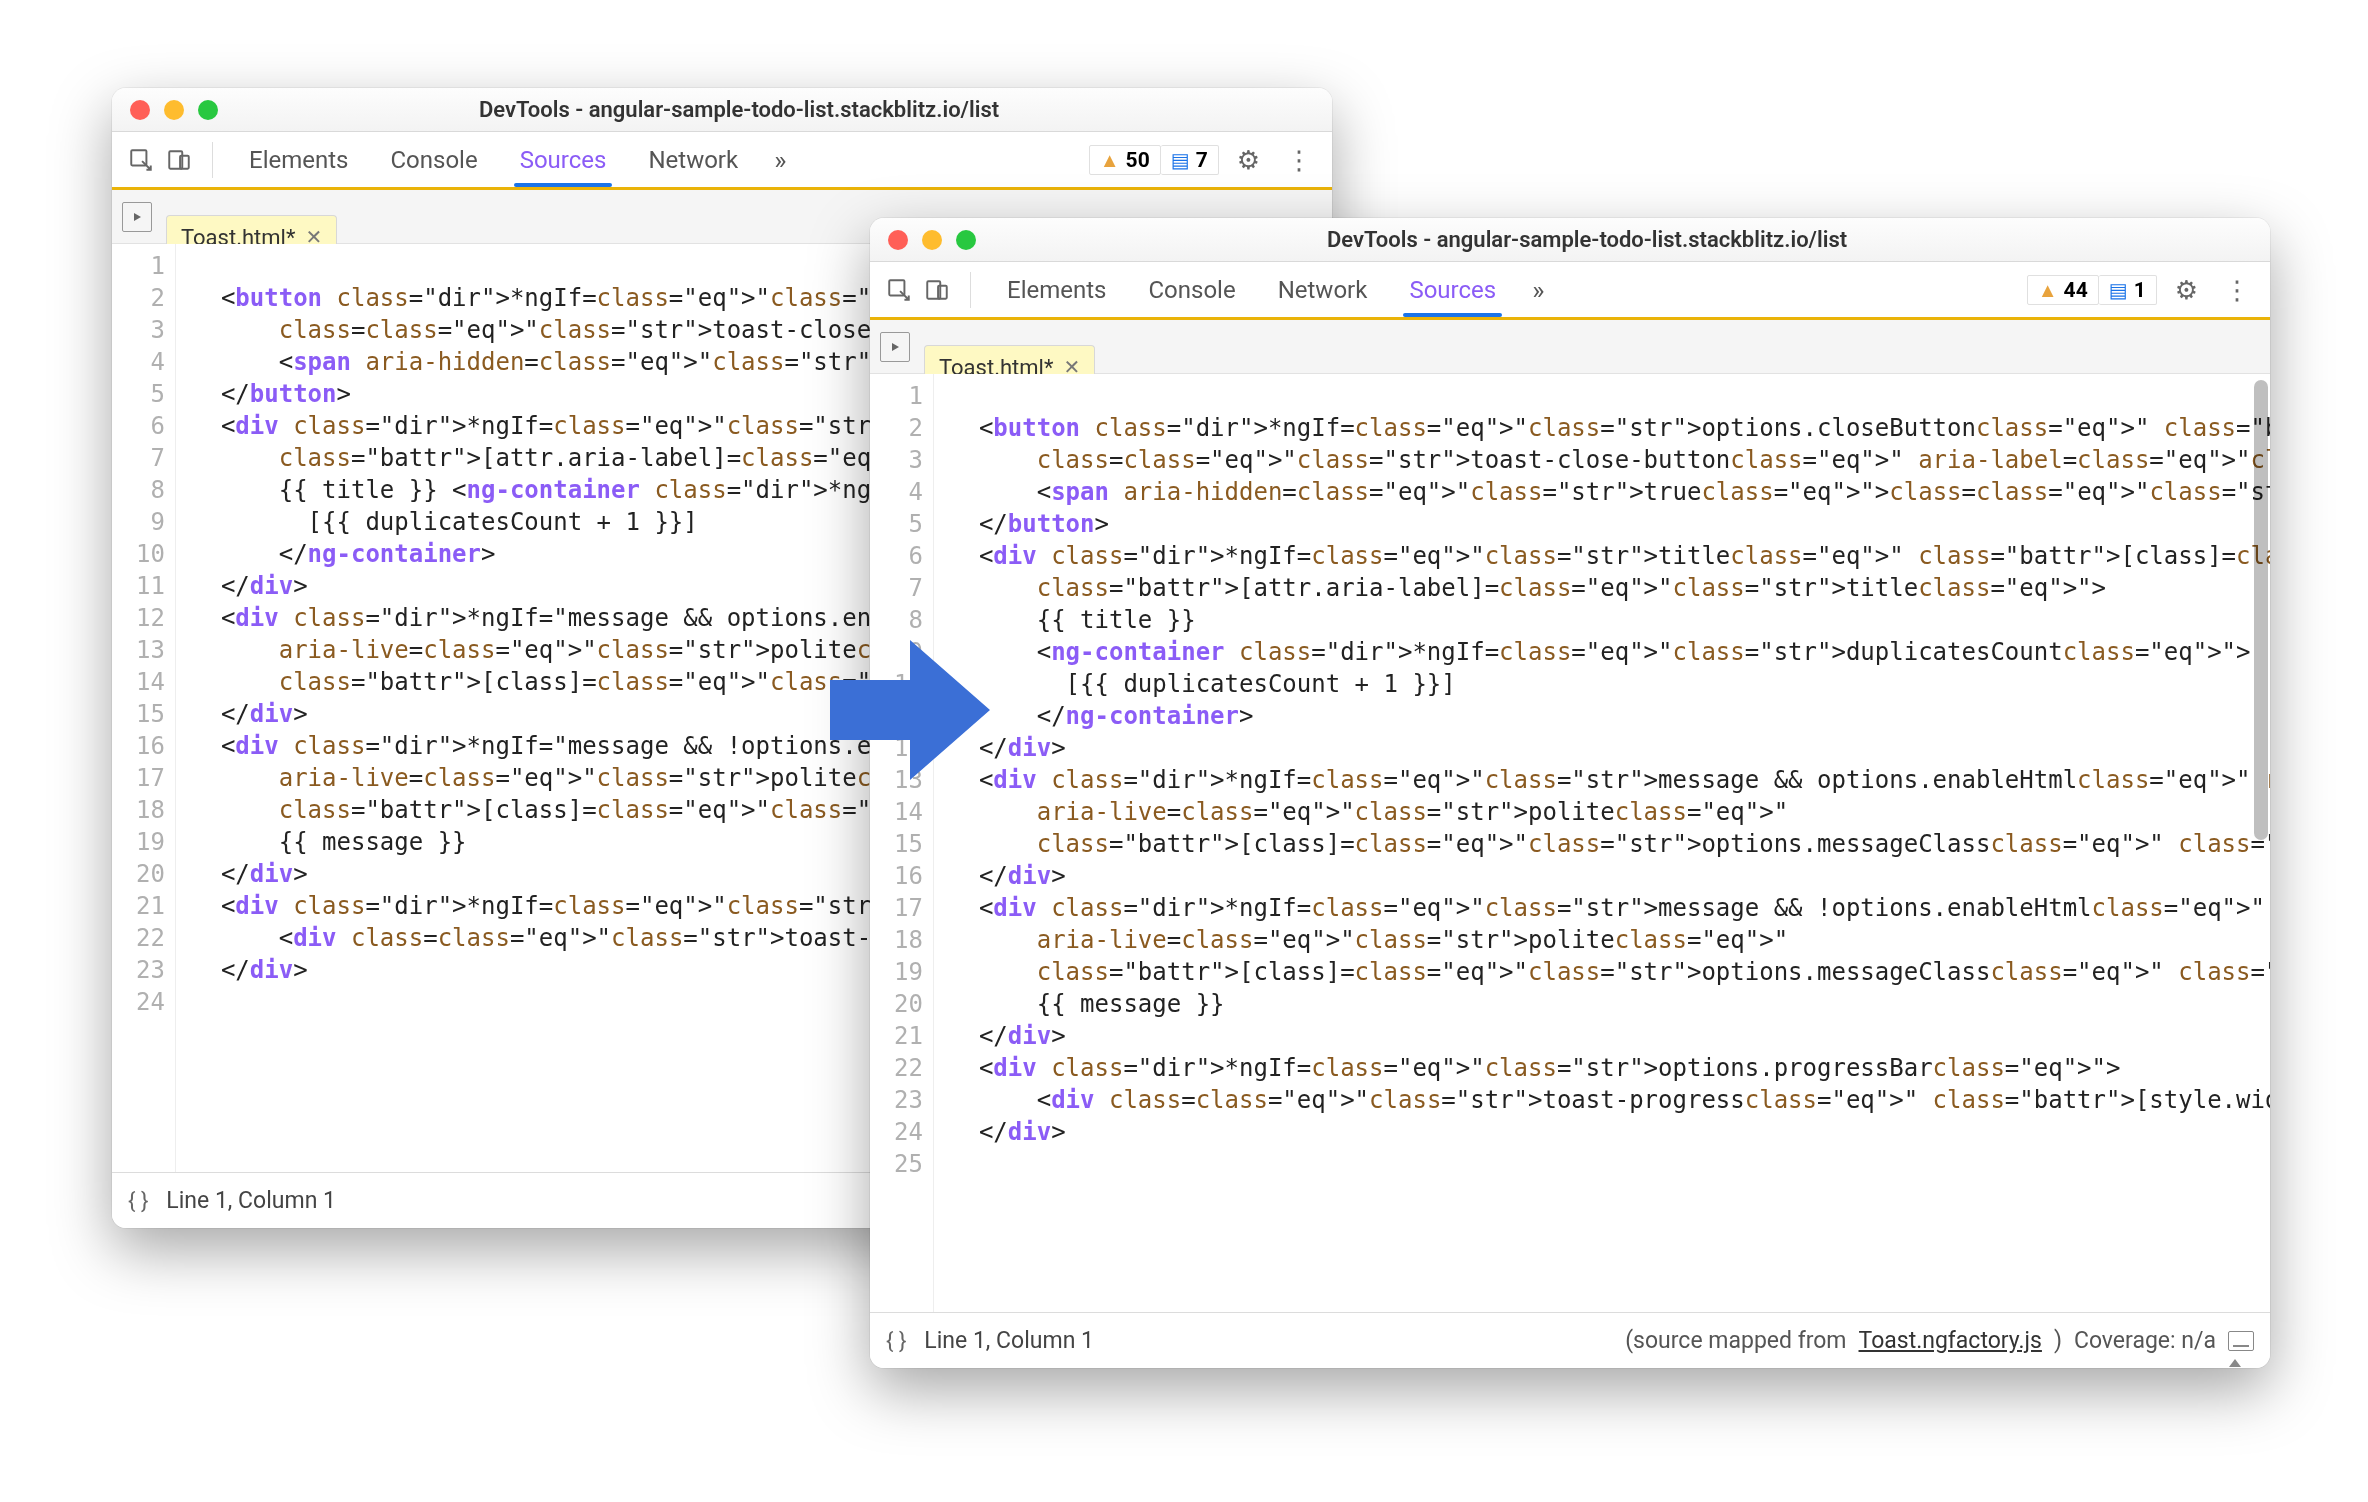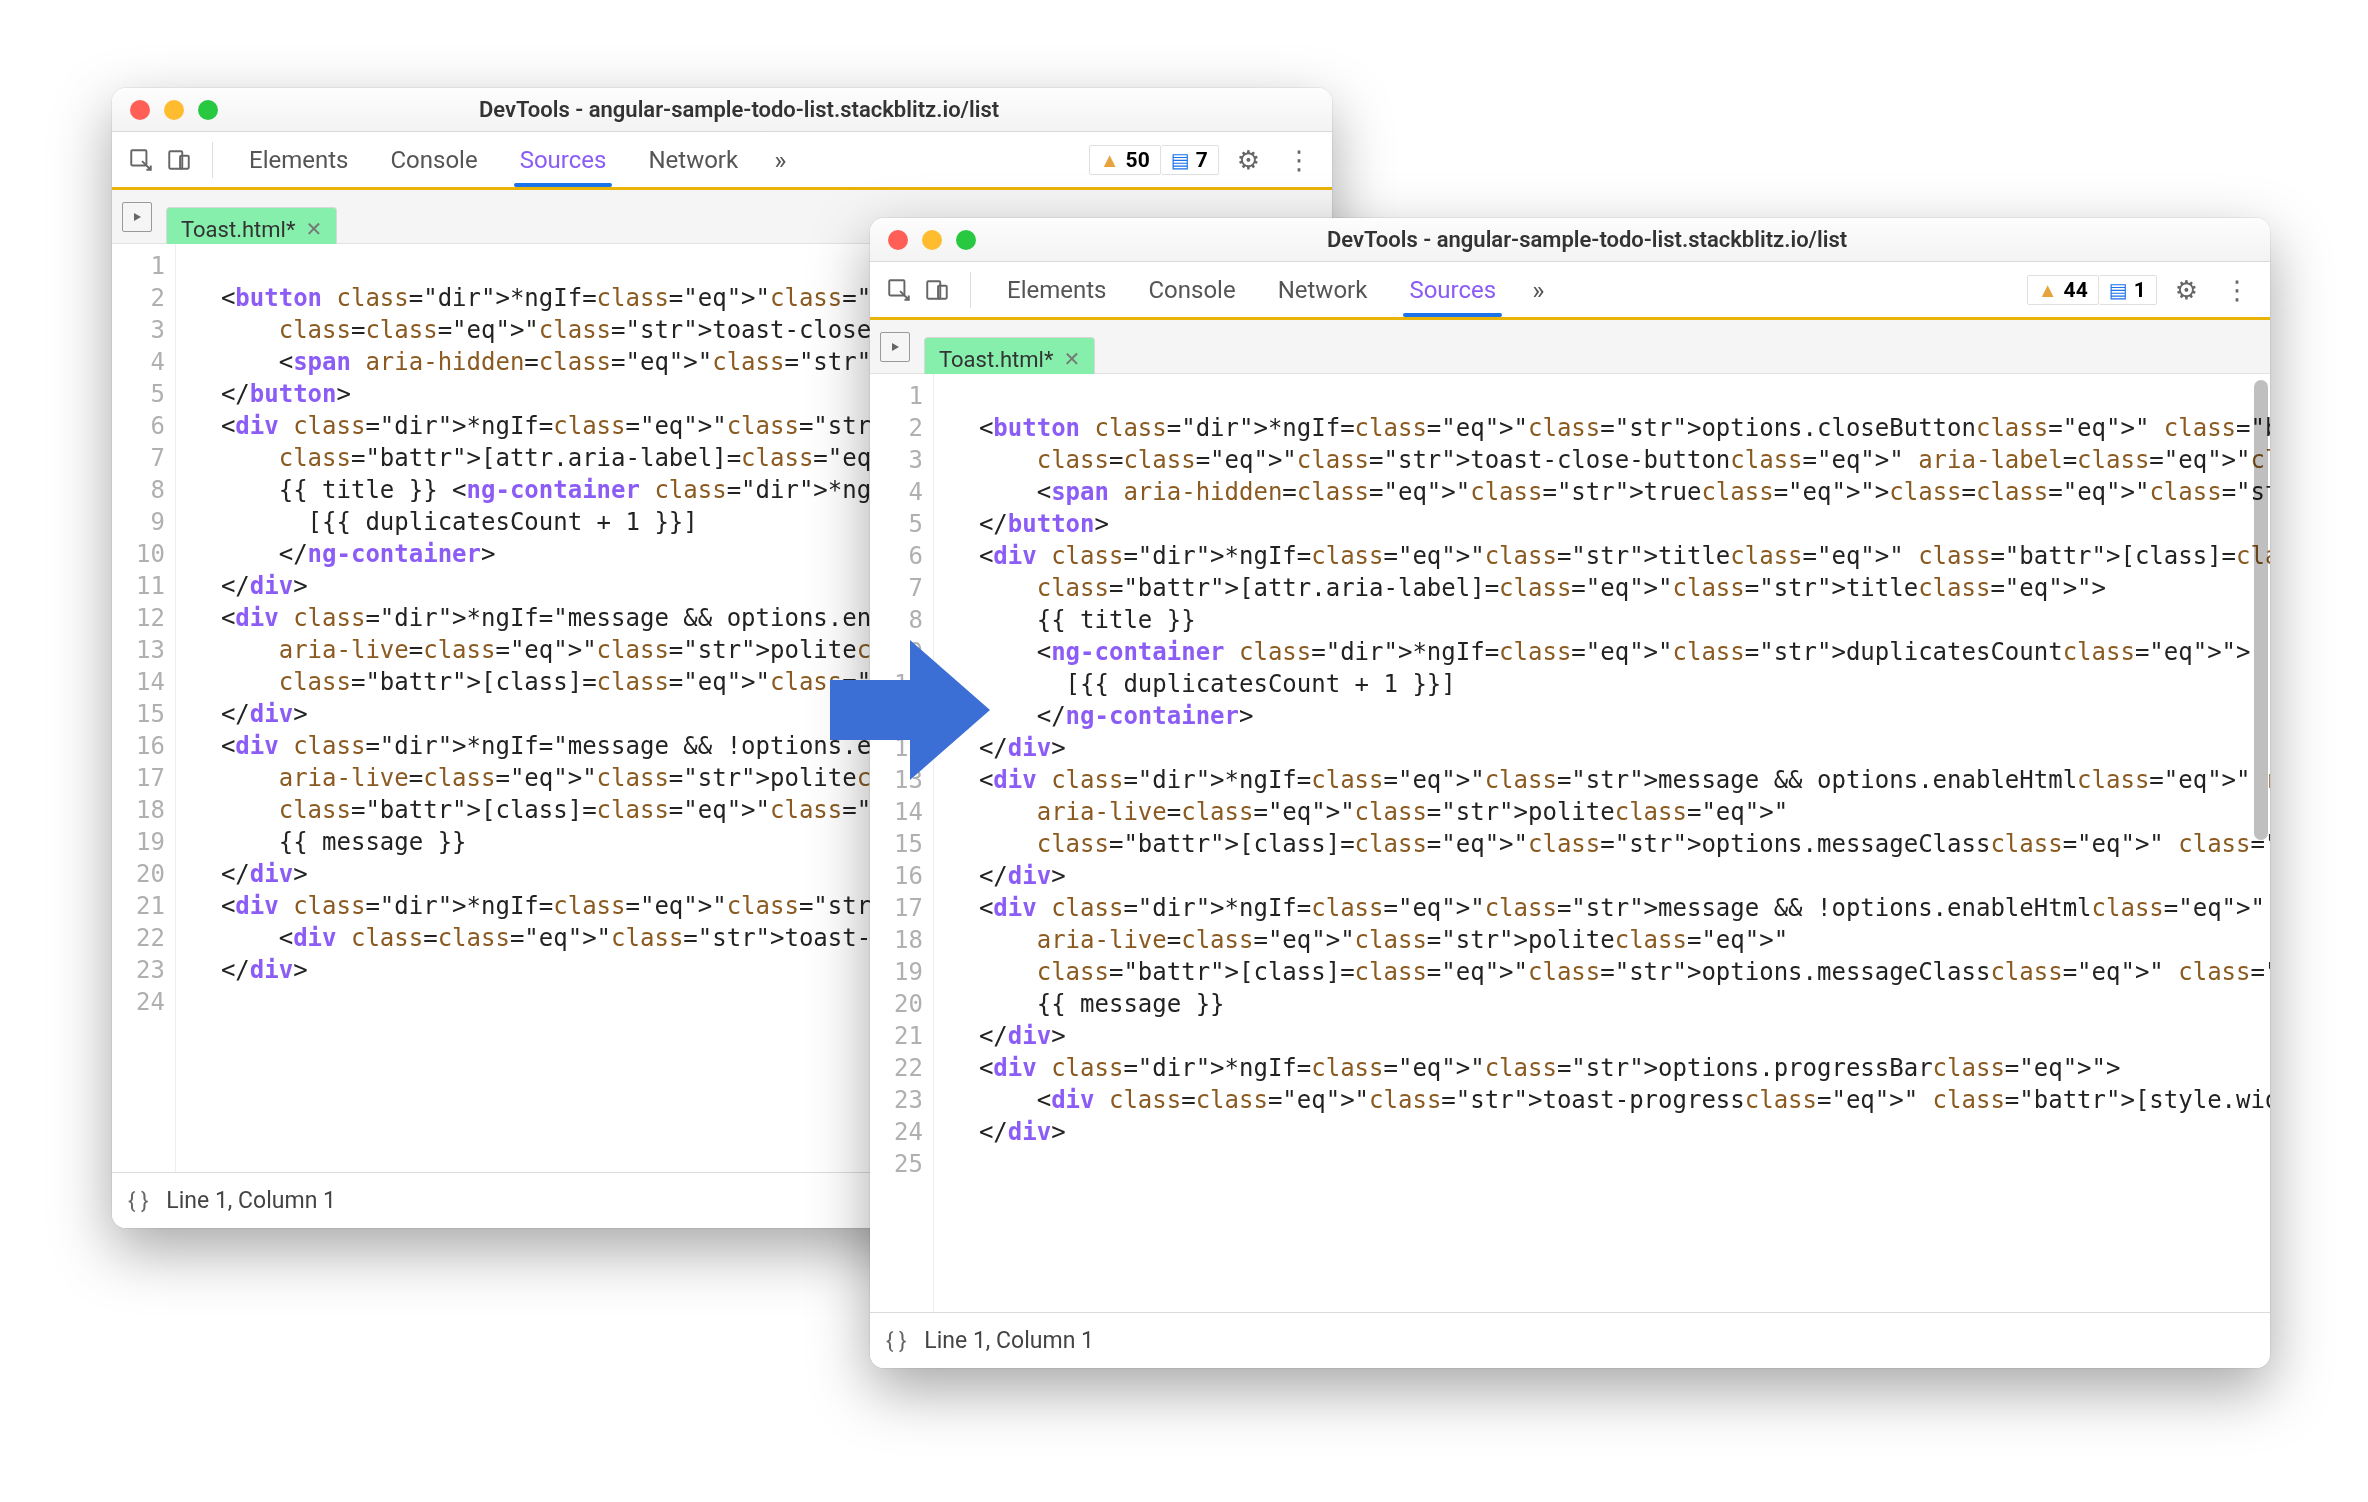--- a/index.html
+++ b/index.html
@@ -66,24 +66,24 @@
   .tabstrip {
     height: 54px;
     border-bottom: 1px solid #e2e2e2;
     display:flex; align-items:center;
     padding: 0 10px; gap: 6px;
     background:#f5f5f5;
     flex:0 0 auto;
   }
   .play-ico { width:30px; height:30px; border:1.5px solid #999; border-radius:2px; display:flex; align-items:center; justify-content:center; margin-right:8px; }
   .filetab {
-    background:#86efac; border:1px solid #d8d8d8; border-bottom:none;
+    background:#fef9c3; border:1px solid #d8d8d8; border-bottom:none;
     height: 44px; display:flex; align-items:center; gap:10px;
     padding: 0 14px; font-size:22px; color:#333; border-radius:4px 4px 0 0;
-    position:relative; top:12px;
+    position:relative; top:20px;
   }
   .filetab .close { color:#777; font-size:20px; }
 
   .editor { flex:1; display:flex; overflow:hidden; background:#fff; position:relative; }
   .gutter { width: 64px; background:#fff; border-right:1px solid #eee; padding-top:6px; text-align:right; }
   .gutter div { font: 24px/32px "Menlo","Consolas",monospace; color:#b0b0b0; padding-right:10px; }
   .code { flex:1; padding:6px 0 6px 16px; overflow:hidden; }
   .code pre { font: 24px/32px "Menlo","Consolas",monospace; white-space:pre; color:#222; }
 
   
@@ -363,14 +363,21 @@
 </pre>
       </div>
     <div class="scrolltrack">
         <div class="scrollthumb"></div>
       </div>
   </div>
 
   <div class="statusbar">
     <span class="fmt">{ }</span>
     <span>Line 1, Column 1</span>
+    <div class="right">
+      <span>(source mapped from </span>
+        <a href="#">Toast.ngfactory.js</a>
+        <span>)</span>
+      <span>Coverage: n/a</span>
+      <span class="drawer-ico"><span class="tri-up"></span></span>
+    </div>
   </div>
 </div>
 
 </body></html>

